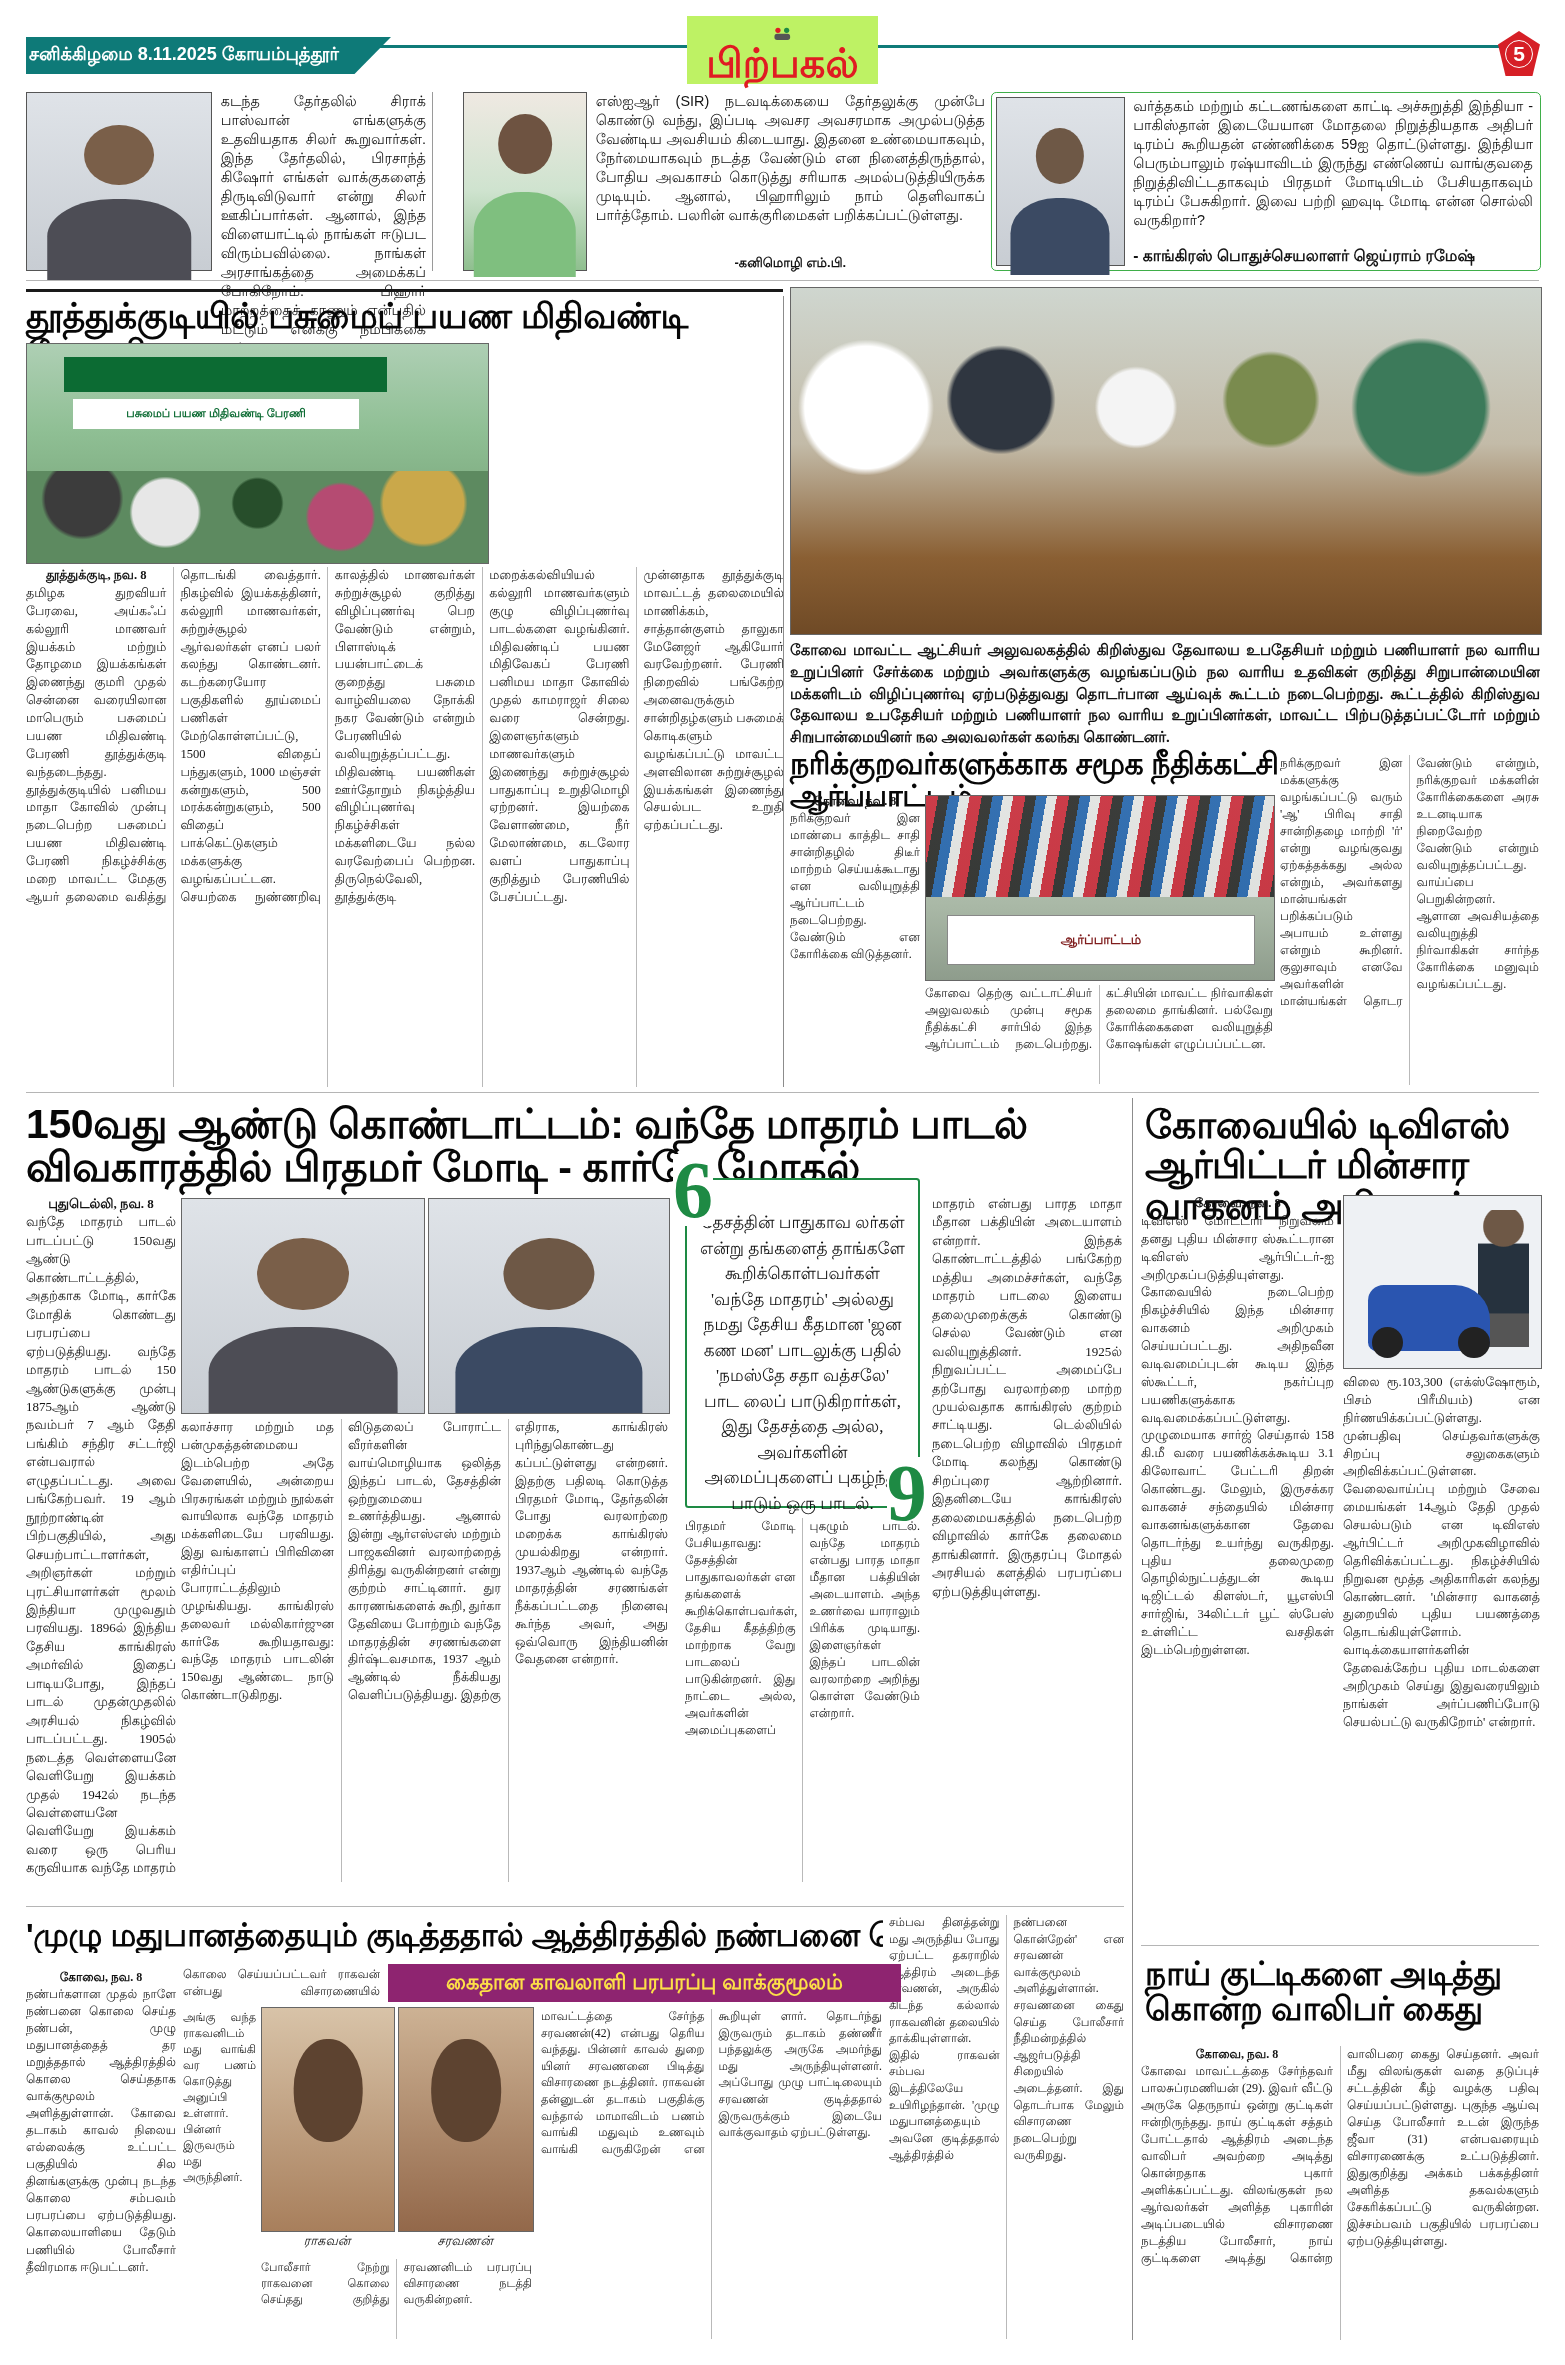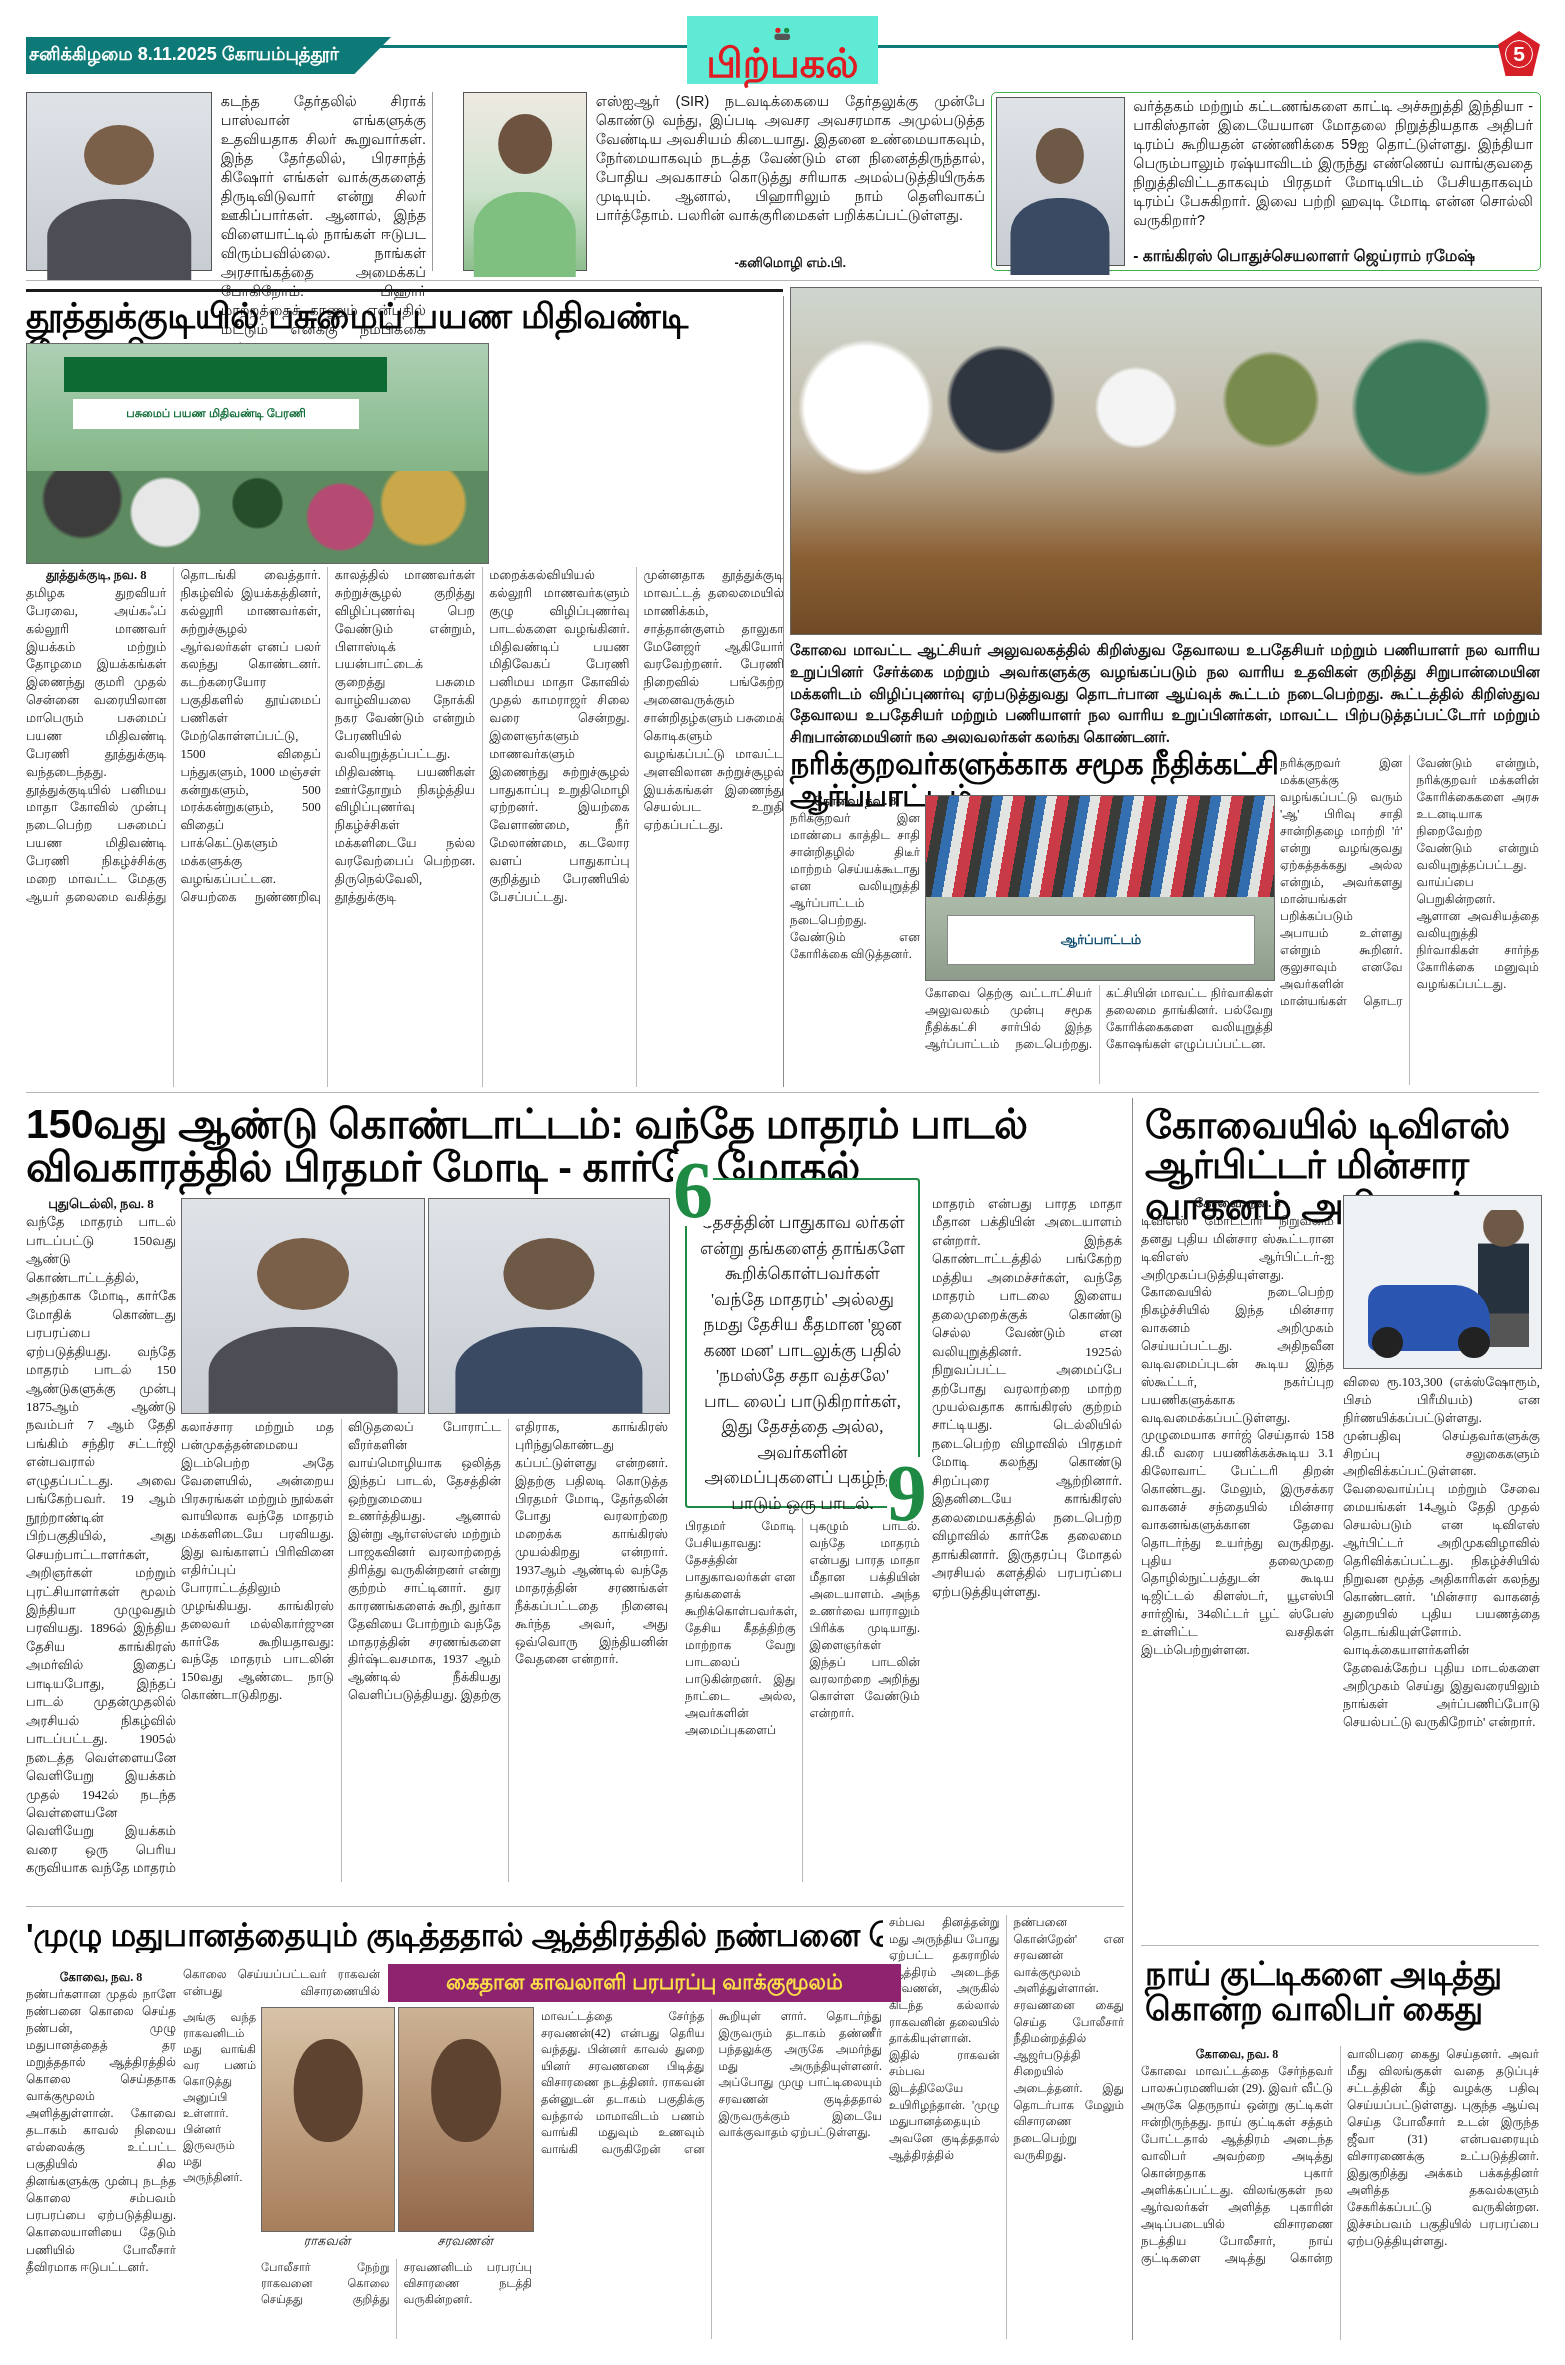--- a/index.html
+++ b/index.html
@@ -4,21 +4,21 @@
 <style>
   html,body{margin:0;padding:0;background:#e8e8e8;}
   #page{position:relative;width:1565px;height:2366px;background:#ffffff;overflow:hidden;
         font-family:"Liberation Sans",sans-serif;color:#141414;}
   .abs{position:absolute;}
   
   .topline{position:absolute;left:26px;right:26px;top:45px;height:2.6px;background:#0e7a78;}
   .datebar{position:absolute;left:26px;top:37px;width:365px;height:37px;background:#0e7a78;
            clip-path:polygon(0 0,100% 0,90% 100%,0 100%);display:flex;align-items:center;}
   .datebar span{color:#fff;font-size:18px;font-weight:bold;padding-left:3px;white-space:nowrap;}
-  .masthead{position:absolute;left:687px;top:15.7px;width:191px;height:68px;background:#5eead4;
+  .masthead{position:absolute;left:687px;top:15.7px;width:191px;height:68px;background:#bef264;
             display:flex;flex-direction:column;align-items:center;justify-content:flex-end;}
   .masthead .word{color:#e01b22;font-size:40px;font-weight:800;line-height:1;font-family:"Liberation Serif",serif;}
   .emblem{width:22.6px;height:15.7px;margin-bottom:1.7px;}
   .badge{position:absolute;left:1498px;top:31px;width:42px;height:45px;background:#d61f26;
          clip-path:polygon(50% 0,100% 30%,82% 100%,18% 100%,0 30%);display:flex;align-items:center;justify-content:center;}
   .badge b{color:#fff;font-size:21px;border:1.7px solid #fff;border-radius:50%;width:26px;height:26px;
            display:flex;align-items:center;justify-content:center;}
   
   .qbox{position:absolute;top:92px;height:179px;display:flex;gap:8.7px;}
   .qphoto{flex:none;border:0.9px solid #555;}
@@ -50,21 +50,21 @@
   .ph-meeting{background:linear-gradient(180deg,#cfd6cf 0%,#c3bba8 45%,#8a5f33 78%,#6f4a26 100%);}
   .ph-meeting .people{position:absolute;top:12%;left:0;right:0;height:45%;
             background:radial-gradient(circle at 10% 50%,#fff 0 9%,transparent 10%),
                        radial-gradient(circle at 28% 45%,#2f3640 0 9%,transparent 10%),
                        radial-gradient(circle at 46% 50%,#f4f4f4 0 9%,transparent 10%),
                        radial-gradient(circle at 64% 45%,#7a8b4e 0 9%,transparent 10%),
                        radial-gradient(circle at 84% 50%,#3c7a5a 0 10%,transparent 11%);}
   .ph-protest{background:linear-gradient(180deg,#c8d4c6 0%,#a9b8a6 60%,#8e9c8c 100%);}
   .ph-protest .flags{position:absolute;top:0;left:0;right:0;height:55%;
             background:repeating-linear-gradient(100deg,#c23 0 12px,#222 12px 22.6px,#1b5fae 22.6px 33px,#e8e8e8 33px 43px);opacity:.85;}
-  .ph-protest .pbanner{position:absolute;left:6%;bottom:8%;width:88%;height:26%;background:#fff;color:#0c4a6e;
+  .ph-protest .pbanner{position:absolute;left:6%;bottom:8%;width:88%;height:26%;background:#fff;color:#7f1d1d;
             font-weight:bold;font-size:13px;display:flex;align-items:center;justify-content:center;border:0.9px solid #888;}
   .portrait{background:linear-gradient(180deg,#dfe3e8 0%,#c8cdd3 100%);}
   .portrait::before{content:"";position:absolute;left:50%;top:18%;width:38%;height:34%;transform:translateX(-50%);
             border-radius:50%;background:#6e5846;}
   .portrait::after{content:"";position:absolute;left:50%;bottom:-6%;width:78%;height:46%;transform:translateX(-50%);
             border-radius:46% 46% 0 0;background:#3b4a63;}
   .portrait.warm::before{background:#7a5f49;}
   .portrait.warm::after{background:#4d4d55;}
   .ph-scooter{background:#eef1f4;}
   .ph-scooter .body1{position:absolute;left:12%;bottom:10%;width:62%;height:38%;background:#2a55b0;border-radius:15.7px 35px 8.7px 8.7px;}

